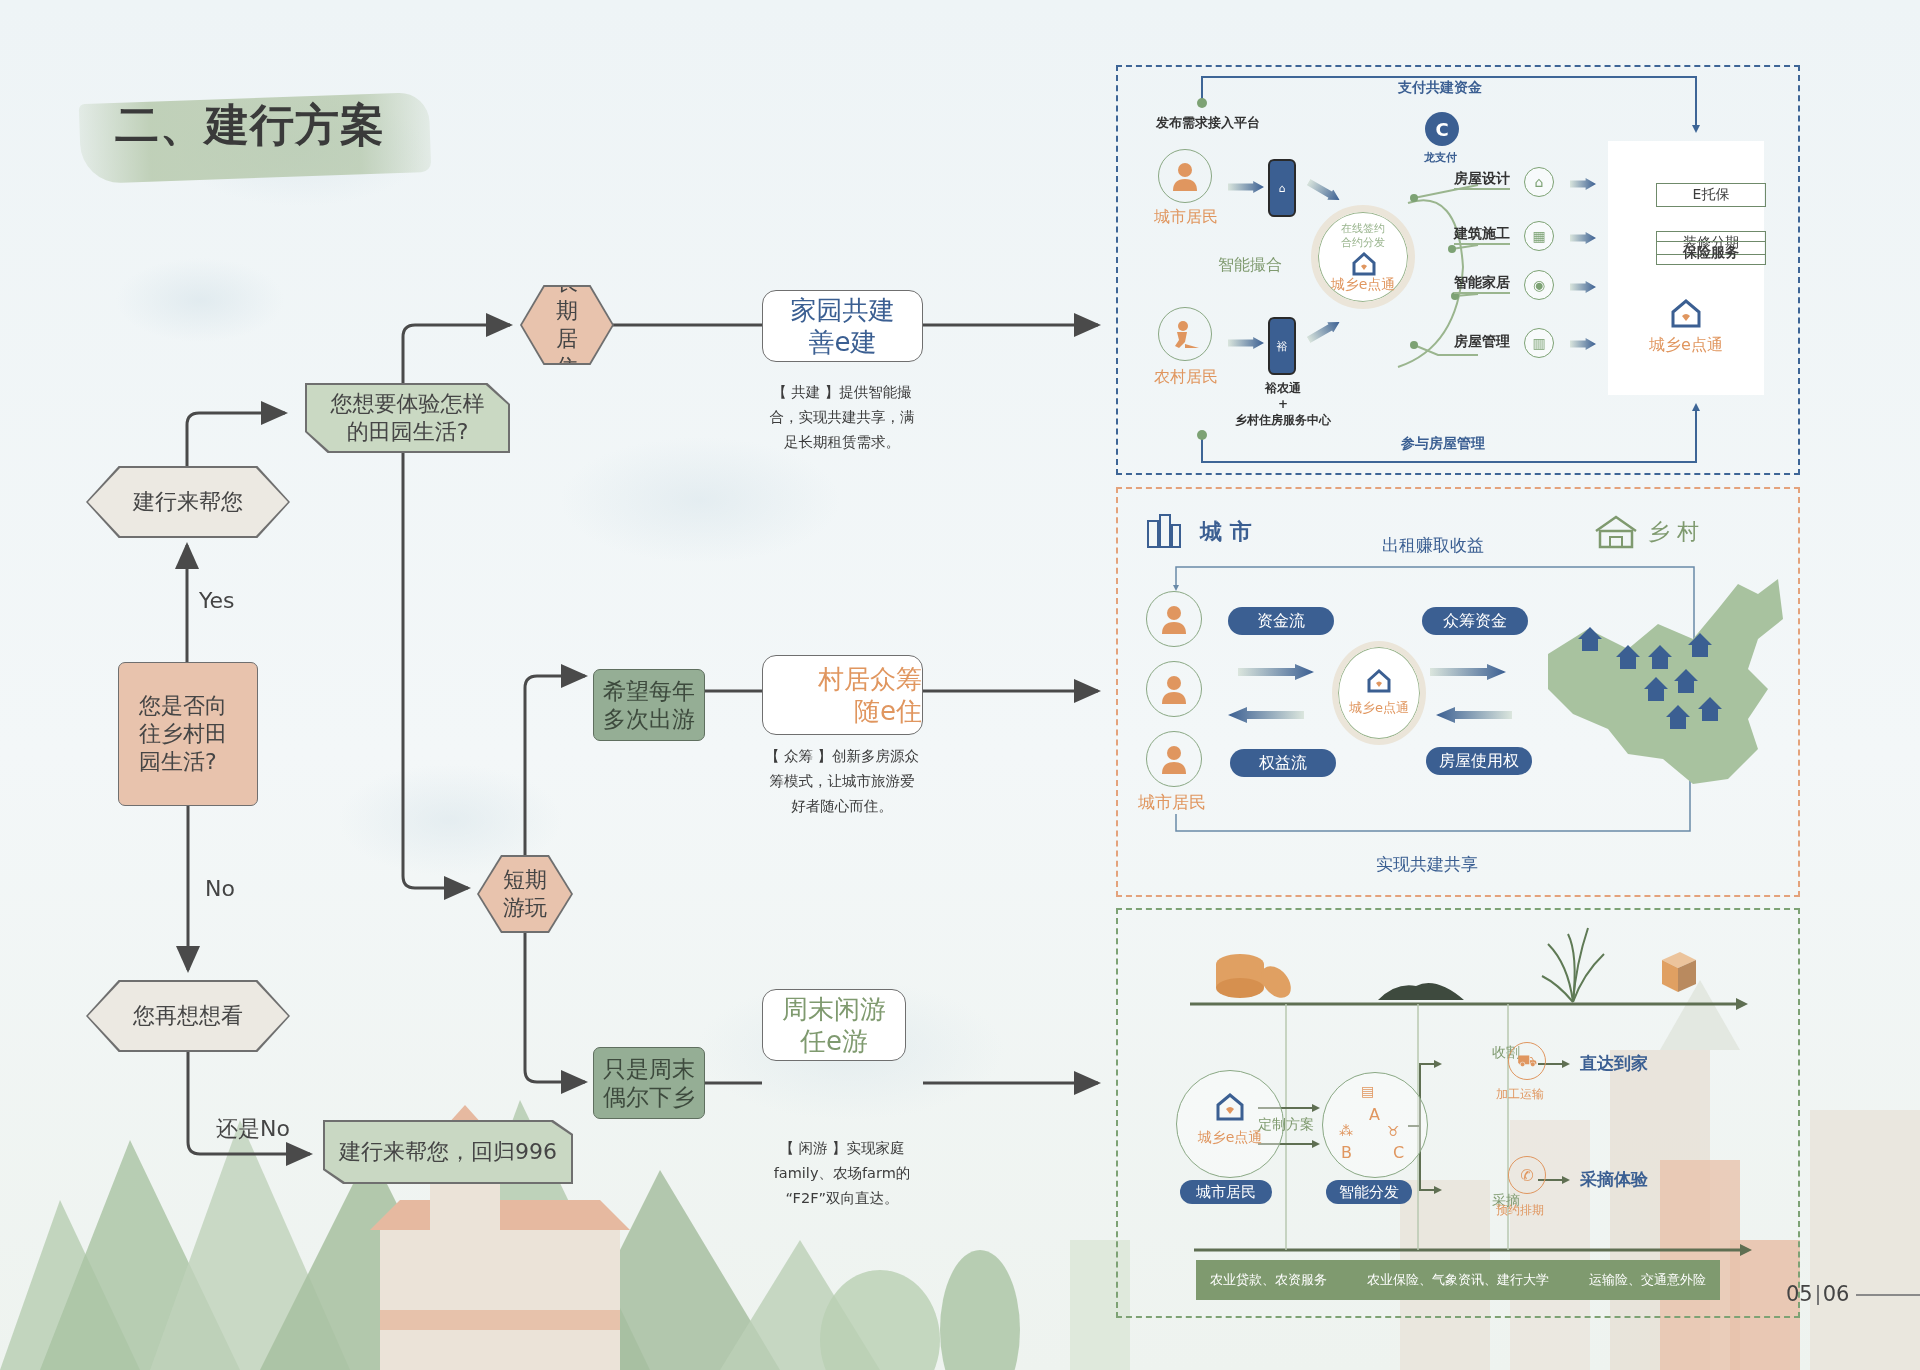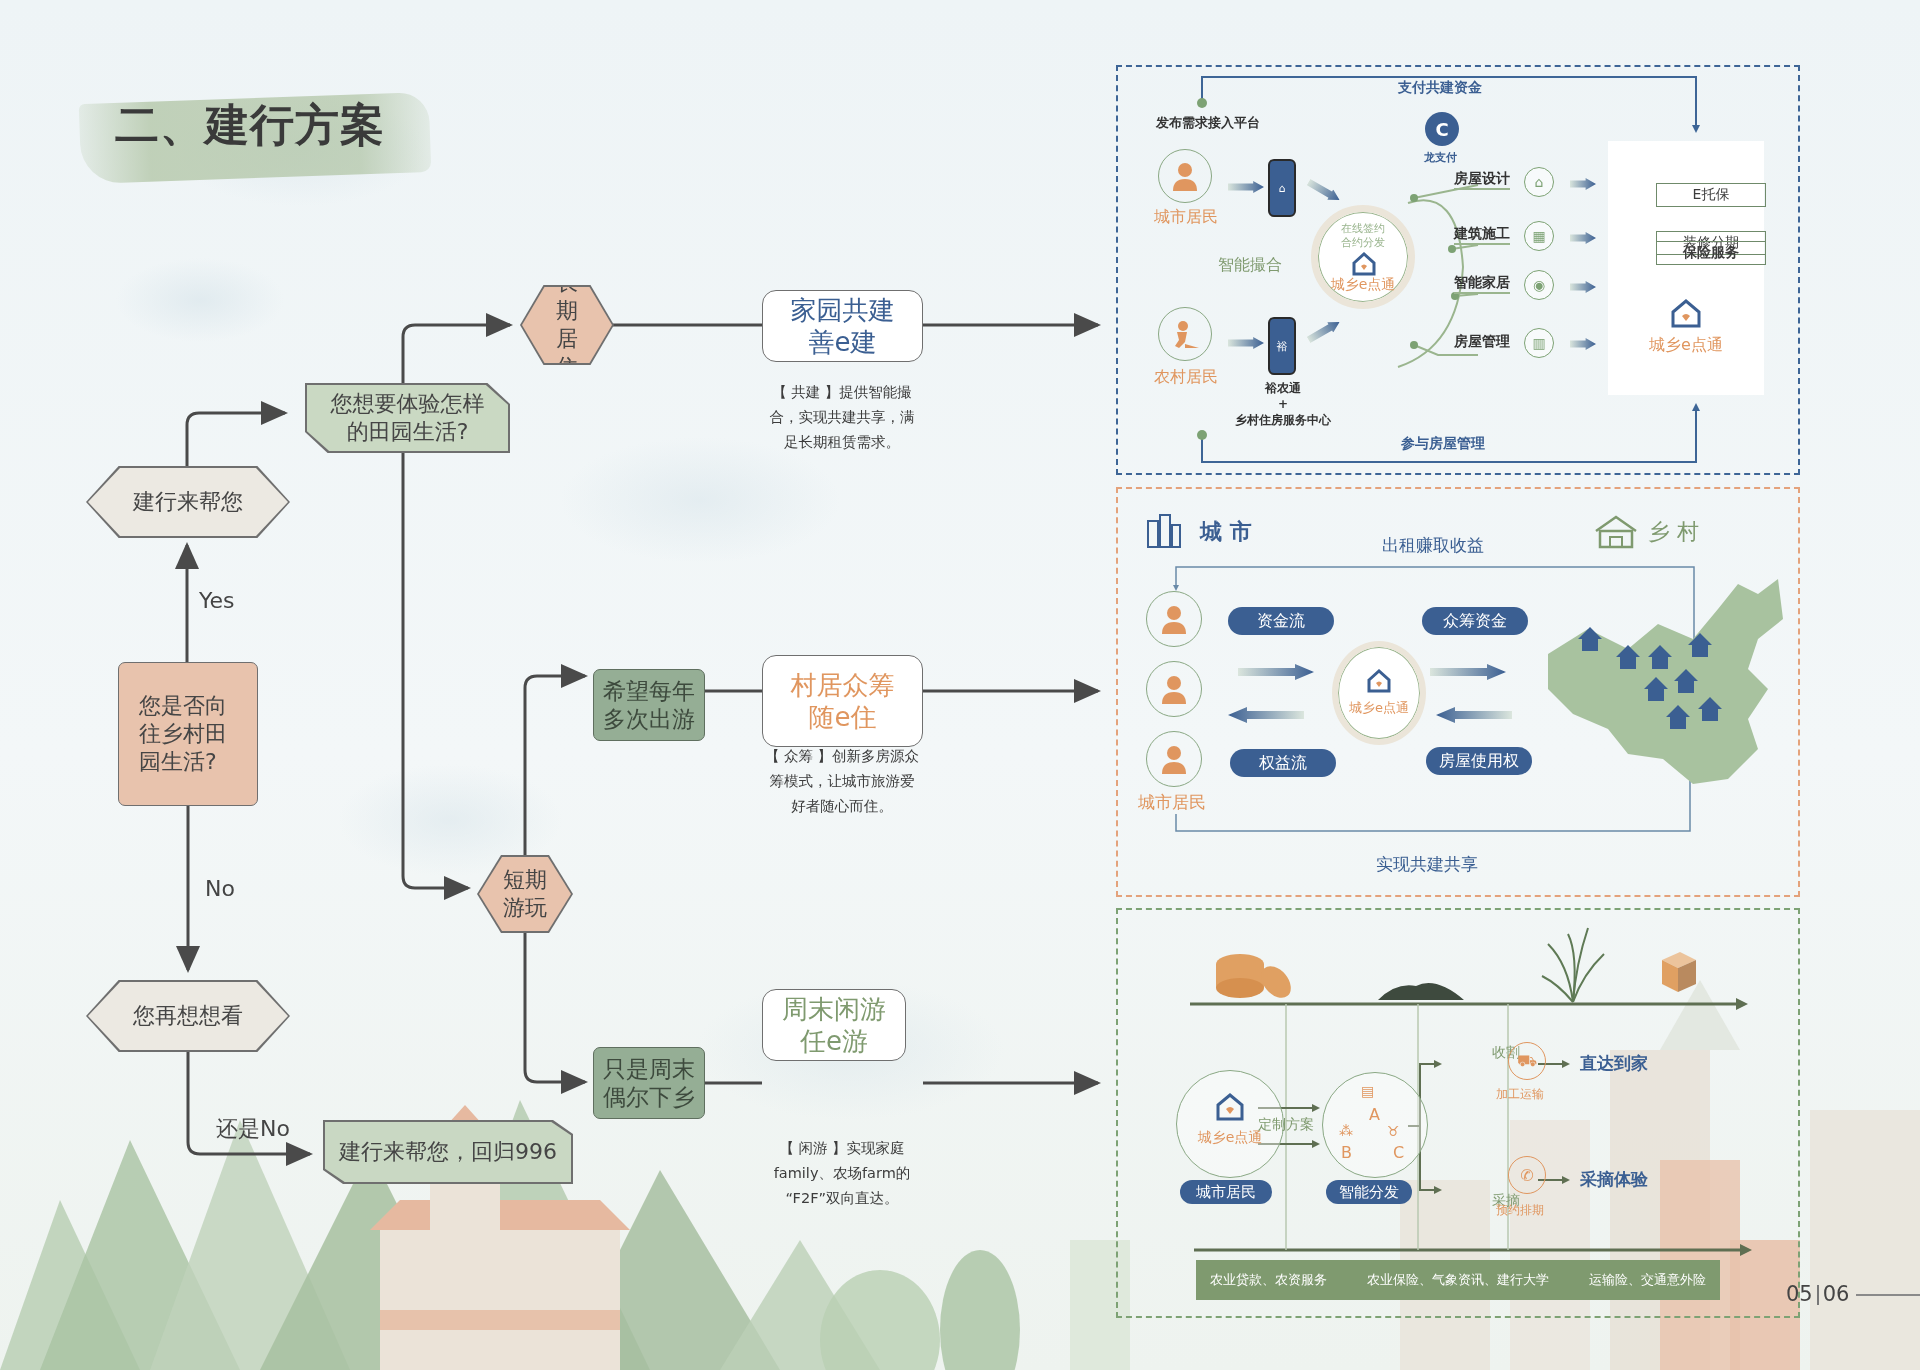--- a/index.html
+++ b/index.html
@@ -153,21 +153,21 @@
 
 <div class="node solbox" style="left:762px;top:290px;width:161px;height:72px;flex-direction:column;color:#3b5f92;">
   <span>家园共建</span>
   <span>善e建</span>
 </div>
 <div class="desc" style="left:752px;top:380px;width:180px;">
   <div>【 共建 】提供智能撮</div>
   <div>合，实现共建共享，满</div>
   <div>足长期租赁需求。</div>
 </div>
-<div class="node solbox" style="left:762px;top:655px;width:161px;height:92px;flex-direction:column;color:#e0965f;">
+<div class="node solbox" style="left:762px;top:655px;width:161px;height:80px;flex-direction:column;color:#e0965f;align-items:flex-end;">
   <span>村居众筹</span>
   <span>随e住</span>
 </div>
 <div class="desc" style="left:752px;top:744px;width:180px;">
   <div>【 众筹 】创新多房源众</div>
   <div>筹模式，让城市旅游爱</div>
   <div>好者随心而住。</div>
 </div>
 <div class="node solbox" style="left:762px;top:989px;width:144px;height:72px;flex-direction:column;color:#7f9a6f;">
   <span>周末闲游</span>

